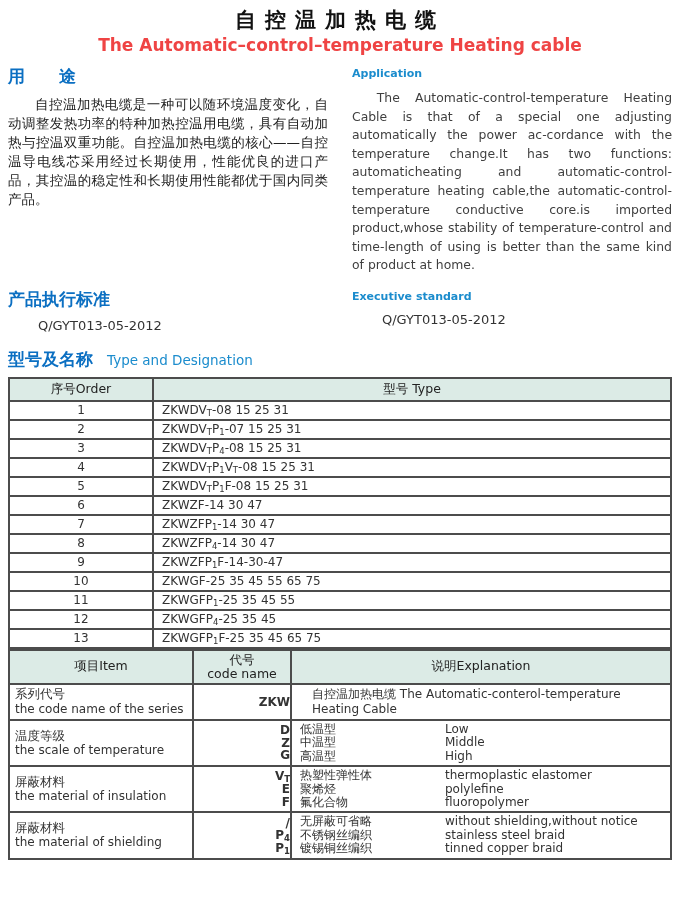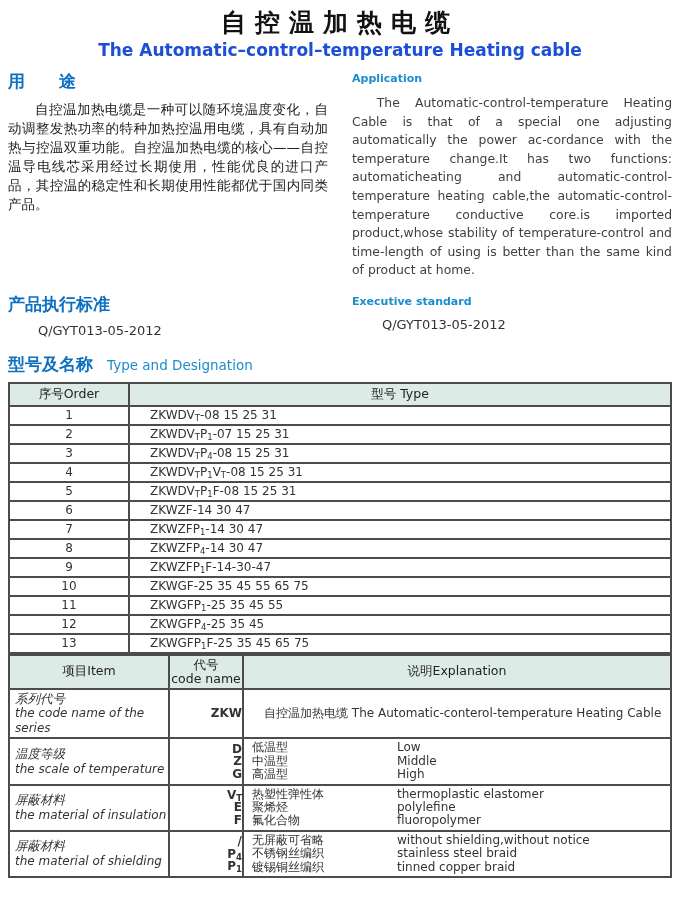--- a/index.html
+++ b/index.html
@@ -2,52 +2,52 @@
 <html><head>
 <meta charset="utf-8">
 <style>
   html,body{margin:0;padding:0;background:#ffffff;}
   .page{
     width:680px;height:921px;box-sizing:border-box;
     padding:6px 8px 0 8px;background:#fff;overflow:hidden;
     font-family:"DejaVu Sans","Liberation Sans",sans-serif;color:#222;
   }
   
-  .title-zh{text-align:center;font-size:25px;font-weight:bold;letter-spacing:9px;color:#111;}
-  .title-en{text-align:center;font-size:17px;font-weight:bold;color:#1d4ed8;margin-top:1px;}
+  .title-zh{text-align:center;font-size:21px;font-weight:bold;letter-spacing:9px;color:#111;}
+  .title-en{text-align:center;font-size:17px;font-weight:bold;color:#ef4444;margin-top:1px;}
   
   .cols{display:flex;gap:24px;margin-top:10px;}
   .col{flex:1;min-width:0;}
   .h-zh{color:#0b6fc2;font-size:17px;font-weight:bold;margin:0 0 7px 0;}
   .h-en{color:#1b8ccd;font-size:11px;font-weight:600;margin:2px 0 9px 0;}
   .body-zh{font-size:13.5px;line-height:19px;text-align:justify;text-indent:2em;margin:0;color:#222;}
   .body-en{font-size:12.4px;line-height:18.6px;text-align:justify;text-indent:2em;margin:0;color:#3f3f3f;}
   
   .standard{margin-top:13px;}
   .std-val{font-size:13px;color:#333;margin:5px 0 0 30px;}
   
   .sec-head{display:flex;align-items:baseline;gap:14px;margin:15px 0 6px 0;}
   .sec-head .zh{color:#0b6fc2;font-size:17px;font-weight:bold;}
   .sec-head .en{color:#1b8ccd;font-size:13.5px;font-weight:400;}
   
   table{width:100%;border-collapse:collapse;table-layout:fixed;}
   th,td{border:2px solid #4c4c4c;}
-  th{background:#dcebe6;font-weight:normal;font-size:12.5px;color:#222;padding:2px 0;}
+  th{background:#dcebe6;font-weight:normal;font-size:12.5px;color:#222;padding:2px 12px;}
   
   .t1 .order-col{width:118px;}
   .t1 td{font-size:12px;color:#333;padding:1px 0;height:15px;}
   .t1 td.order{text-align:center;}
-  .t1 td.type{padding-left:20px;}
+  .t1 td.type{padding-left:8px;}
   sub{font-size:8.5px;line-height:0;vertical-align:-2px;}
   
   .t2 .item-col{width:158px;}
   .t2 .code-col{width:72px;}
   .t2 th .th-line{line-height:14px;}
   .t2 td{font-size:12px;color:#333;vertical-align:middle;padding:2px 0;}
-  .t2 td.item{padding-left:5px;font-style:italic;}
+  .t2 td.item{padding-left:5px;}
   .item-zh{font-size:12.5px;line-height:14.5px;}
   .item-en{font-size:12px;line-height:14.5px;}
   .t2 td.codes{text-align:right;font-weight:bold;}
   .code-line{line-height:12.6px;}
   .t2 td.expl{padding-left:8px;}
   .expl-inline{padding-left:12px;line-height:15px;}
   .expl-line{display:flex;line-height:13.4px;}
   .expl-zh{flex:0 0 145px;}
   .expl-en{flex:1;}
 </style>

